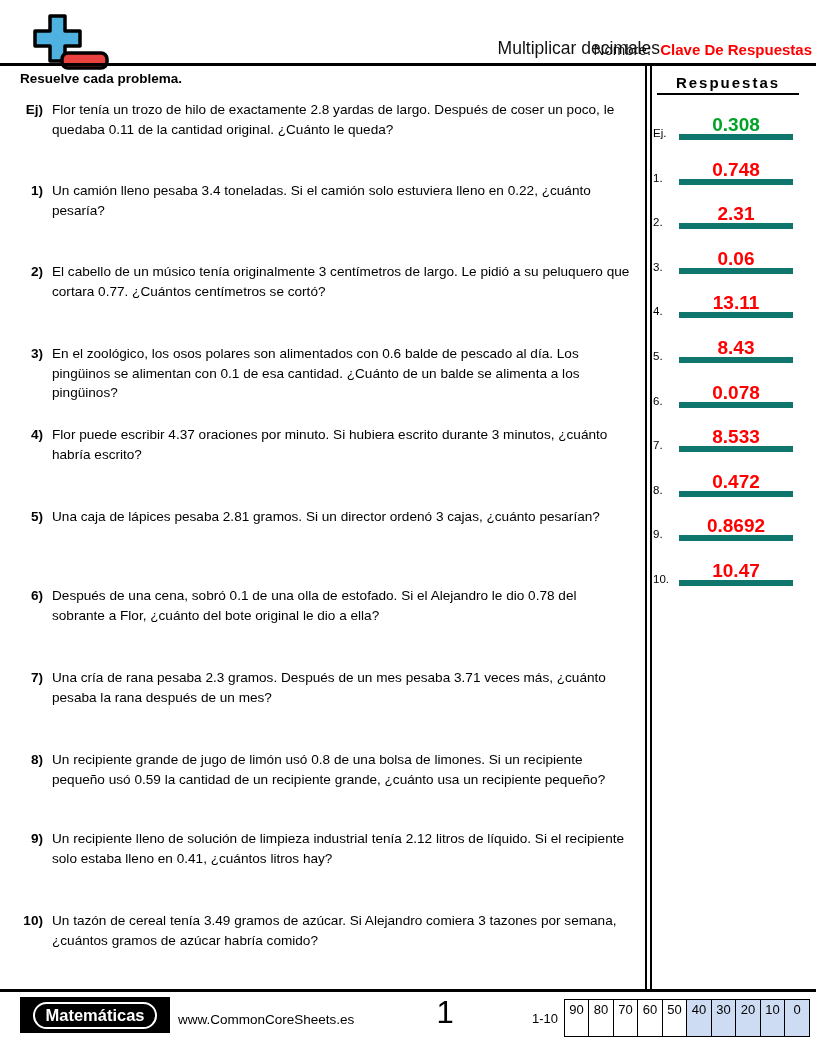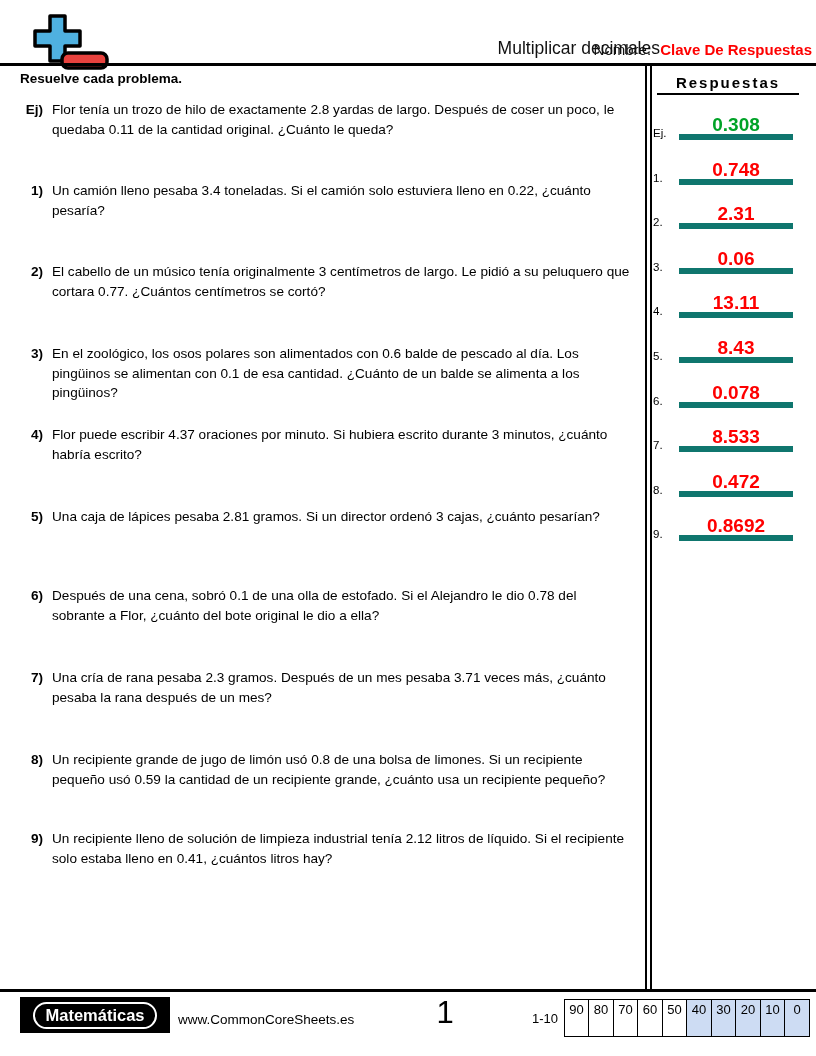--- a/index.html
+++ b/index.html
@@ -106,20 +106,24 @@
     <div class="ptext">Una cría de rana pesaba 2.3 gramos. Después de un mes pesaba 3.71 veces más, ¿cuánto pesaba la rana después de un mes?</div>
   </div>
   <div class="problem" style="top:750px">
     <div class="pnum">8)</div>
     <div class="ptext">Un recipiente grande de jugo de limón usó 0.8 de una bolsa de limones. Si un recipiente pequeño usó 0.59 la cantidad de un recipiente grande, ¿cuánto usa un recipiente pequeño?</div>
   </div>
   <div class="problem" style="top:829px">
     <div class="pnum">9)</div>
     <div class="ptext">Un recipiente lleno de solución de limpieza industrial tenía 2.12 litros de líquido. Si el recipiente solo estaba lleno en 0.41, ¿cuántos litros hay?</div>
   </div>
+  <div class="problem" style="top:911px">
+    <div class="pnum">10)</div>
+    <div class="ptext">Un tazón de cereal tenía 3.49 gramos de azúcar. Si Alejandro comiera 3 tazones por semana, ¿cuántos gramos de azúcar habría comido?</div>
+  </div>
 
   <div class="divider l1"></div>
   <div class="divider l2"></div>
 
   <div class="answers-title">Respuestas</div>
 
   <div class="answer-row" style="top:110px">
     <span class="alabel">Ej.</span>
     <div class="aline a-green">0.308</div>
   </div>
@@ -152,20 +156,24 @@
     <div class="aline a-red">8.533</div>
   </div>
   <div class="answer-row" style="top:467px">
     <span class="alabel">8.</span>
     <div class="aline a-red">0.472</div>
   </div>
   <div class="answer-row" style="top:511px">
     <span class="alabel">9.</span>
     <div class="aline a-red">0.8692</div>
   </div>
+  <div class="answer-row" style="top:556px">
+    <span class="alabel">10.</span>
+    <div class="aline a-red">10.47</div>
+  </div>
 
   <div class="footer-line"></div>
   <div class="brand-box">
     <span class="brand-pill">Matemáticas</span>
   </div>
   <div class="website">www.CommonCoreSheets.es</div>
   <div class="page-number">1</div>
   <div class="score">
     <span class="score-range">1-10</span>
     <span class="score-cell">90</span>

